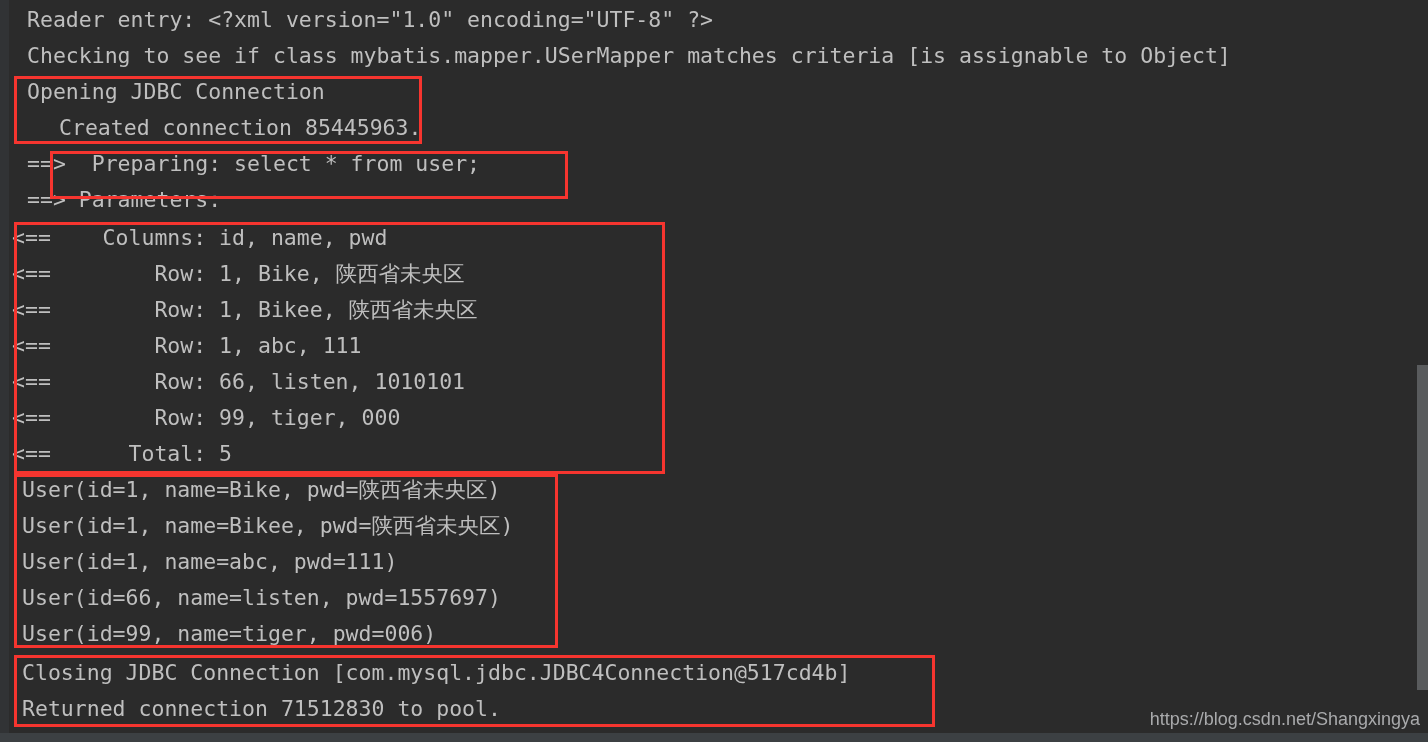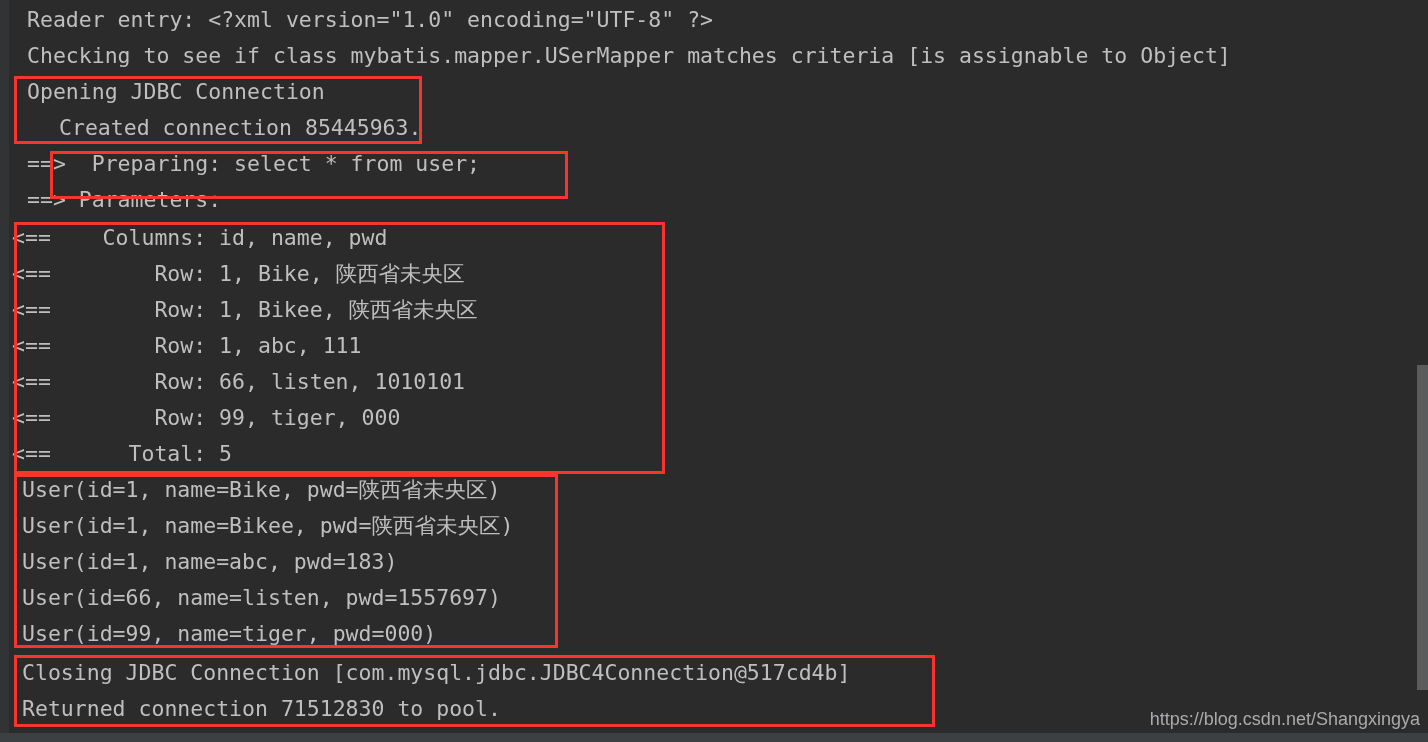--- a/index.html
+++ b/index.html
@@ -115,23 +115,23 @@
     <div class="log-line clipped" style="top:220px;">&lt;==    Columns: id, name, pwd</div>
     <div class="log-line clipped" style="top:256px;">&lt;==        Row: 1, Bike, 陕西省未央区</div>
     <div class="log-line clipped" style="top:292px;">&lt;==        Row: 1, Bikee, 陕西省未央区</div>
     <div class="log-line clipped" style="top:328px;">&lt;==        Row: 1, abc, 111</div>
     <div class="log-line clipped" style="top:364px;">&lt;==        Row: 66, listen, 1010101</div>
     <div class="log-line clipped" style="top:400px;">&lt;==        Row: 99, tiger, 000</div>
     <div class="log-line clipped" style="top:436px;">&lt;==      Total: 5</div>
 
     <div class="log-line" style="top:472px; left:22px;">User(id=1, name=Bike, pwd=陕西省未央区)</div>
     <div class="log-line" style="top:508px; left:22px;">User(id=1, name=Bikee, pwd=陕西省未央区)</div>
-    <div class="log-line" style="top:544px; left:22px;">User(id=1, name=abc, pwd=183)</div>
+    <div class="log-line" style="top:544px; left:22px;">User(id=1, name=abc, pwd=111)</div>
     <div class="log-line" style="top:580px; left:22px;">User(id=66, name=listen, pwd=1557697)</div>
-    <div class="log-line" style="top:616px; left:22px;">User(id=99, name=tiger, pwd=000)</div>
+    <div class="log-line" style="top:616px; left:22px;">User(id=99, name=tiger, pwd=006)</div>
 
     <div class="log-line" style="top:655px; left:22px;">Closing JDBC Connection [com.mysql.jdbc.JDBC4Connection@517cd4b]</div>
     <div class="log-line" style="top:691px; left:22px;">Returned connection 71512830 to pool.</div>
   </div>
 
   <div class="annot-box" style="left:14px;  top:76px;  width:408px; height:68px;"></div>
   <div class="annot-box" style="left:50px;  top:151px; width:518px; height:48px;"></div>
   <div class="annot-box" style="left:14px;  top:222px; width:651px; height:252px;"></div>
   <div class="annot-box" style="left:14px;  top:474px; width:544px; height:174px;"></div>
   <div class="annot-box" style="left:14px;  top:655px; width:921px; height:72px;"></div>

